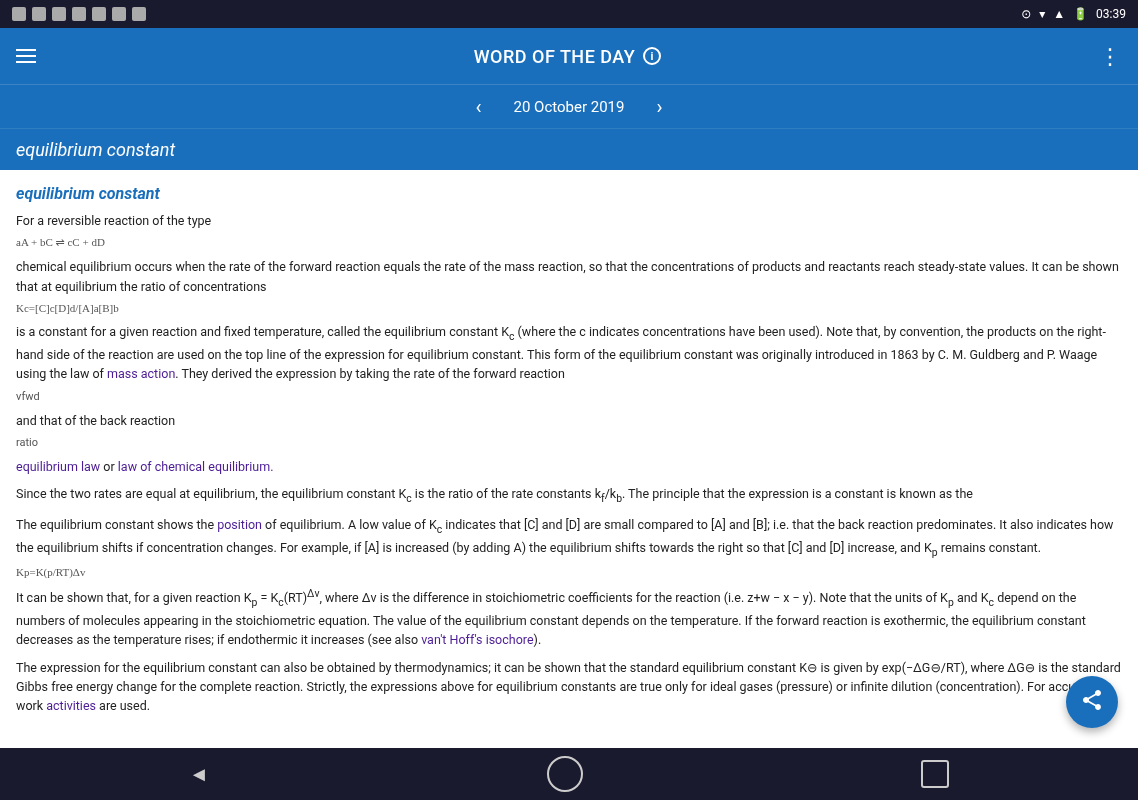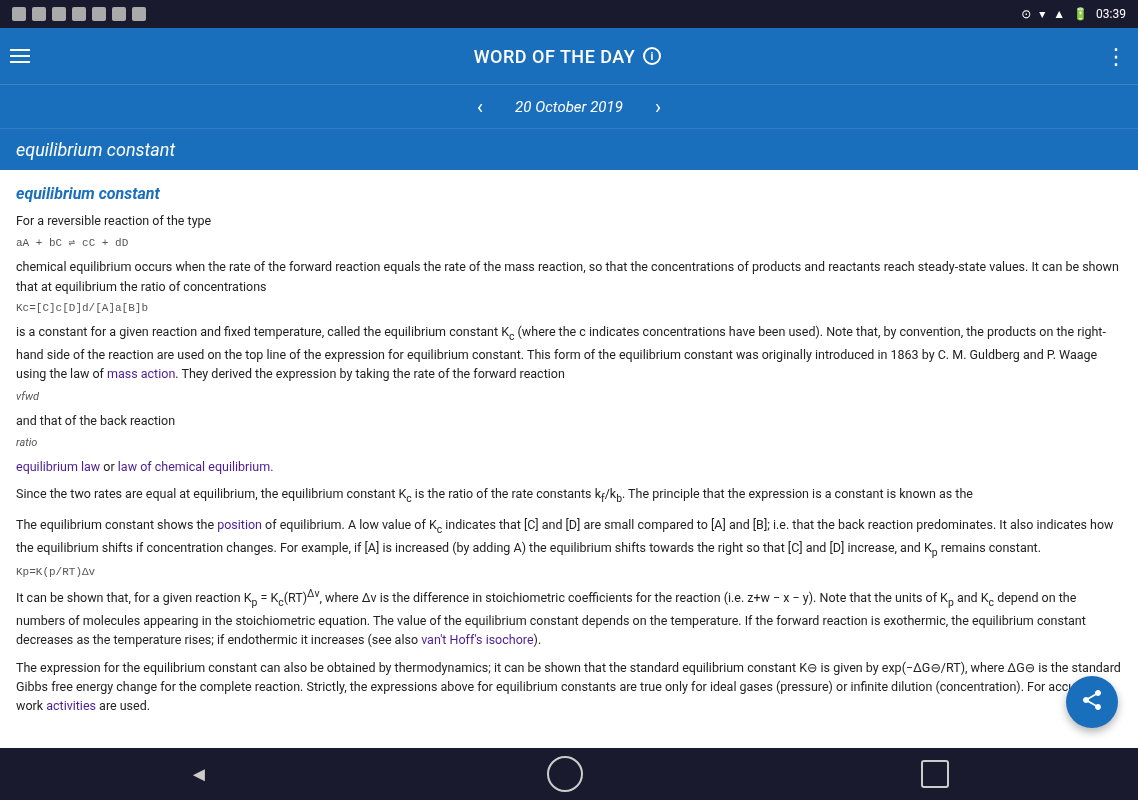--- a/index.html
+++ b/index.html
@@ -34,21 +34,21 @@
       color: #fff;
       font-size: 12px;
     }
 
     
     .app-bar {
       background: #1a6fbc;
       height: 56px;
       display: flex;
       align-items: center;
-      padding: 0 10px;
+      padding: 0 16px;
       justify-content: space-between;
     }
     .app-bar-title {
       color: #fff;
       font-size: 18px;
       font-weight: 500;
       letter-spacing: 0.5px;
       display: flex;
       align-items: center;
       gap: 8px;
@@ -100,21 +100,20 @@
     }
     .date-nav-arrow {
       color: #fff;
       font-size: 20px;
       cursor: pointer;
       padding: 4px 8px;
     }
     .date-nav-text {
       color: #fff;
       font-size: 15px;
-      font-style: italic;
     }
 
     
     .word-title-bar {
       background: #1a6fbc;
       padding: 10px 16px;
       border-top: 1px solid rgba(255,255,255,0.1);
     }
     .word-title {
       color: #fff;
@@ -136,35 +135,34 @@
       font-size: 16px;
       font-style: italic;
       font-weight: bold;
       margin-bottom: 6px;
     }
 
     .formula-block {
       font-size: 11px;
       color: #555;
       margin: 4px 0;
-      font-family: Liberation Mono, monospace;
+      font-family: Liberation Serif, serif;
     }
 
     .content-text {
       font-size: 12.5px;
       color: #222;
       line-height: 1.55;
       margin-bottom: 6px;
       margin-top: 8px;
     }
 
     .section-label {
       font-size: 11px;
       color: #555;
-      font-style: italic;
       margin: 4px 0 2px 0;
     }
 
     .link-text {
       color: #4c1d95;
       cursor: pointer;
     }
 
     
     .fab-button {

